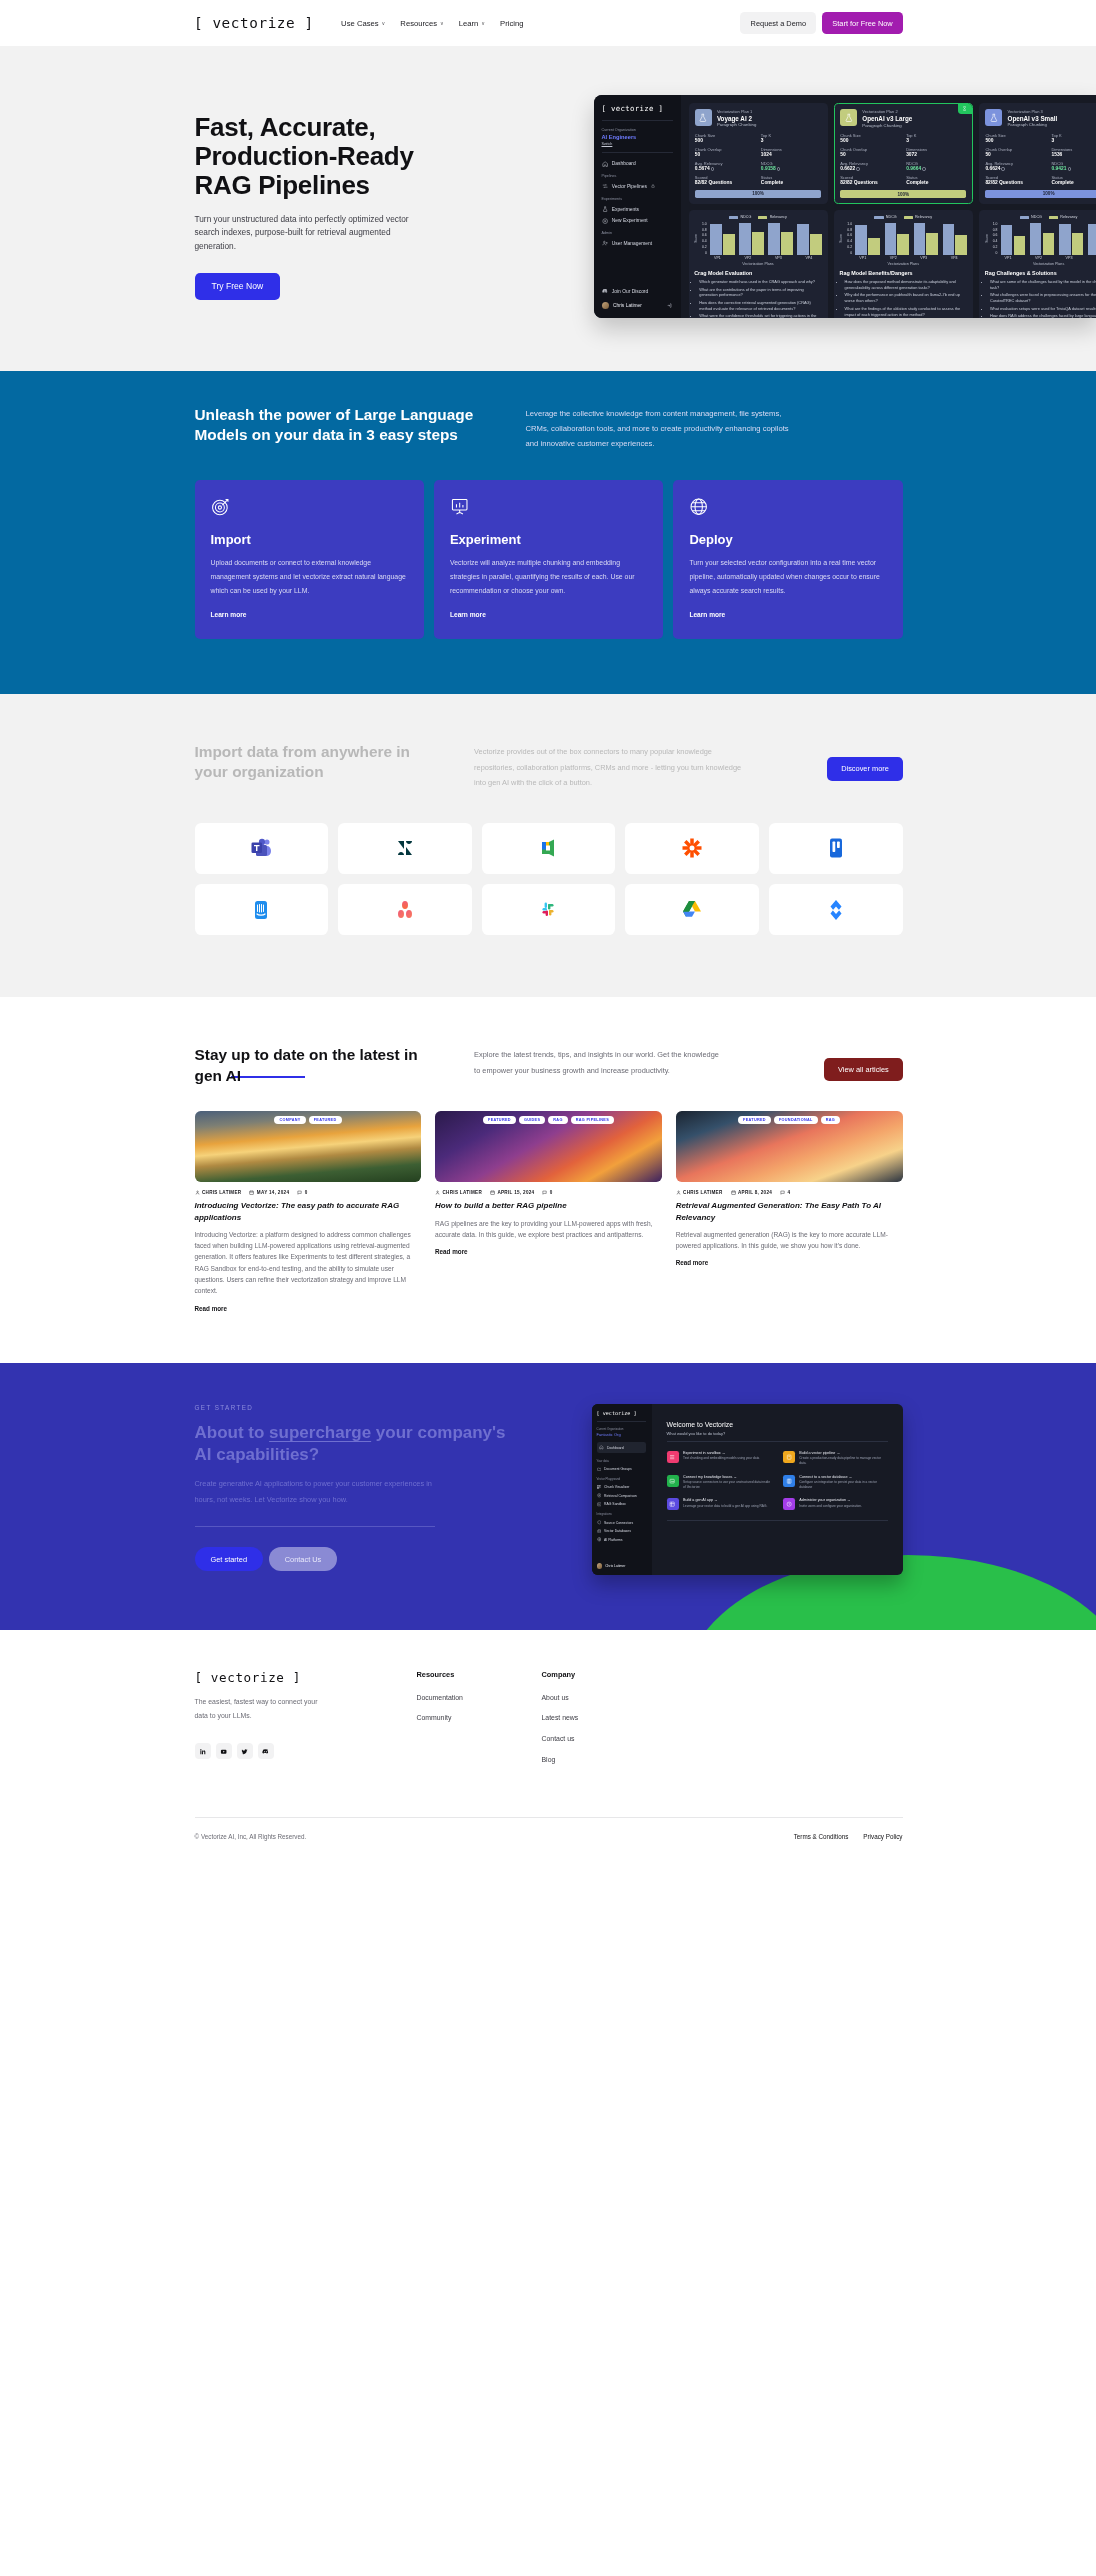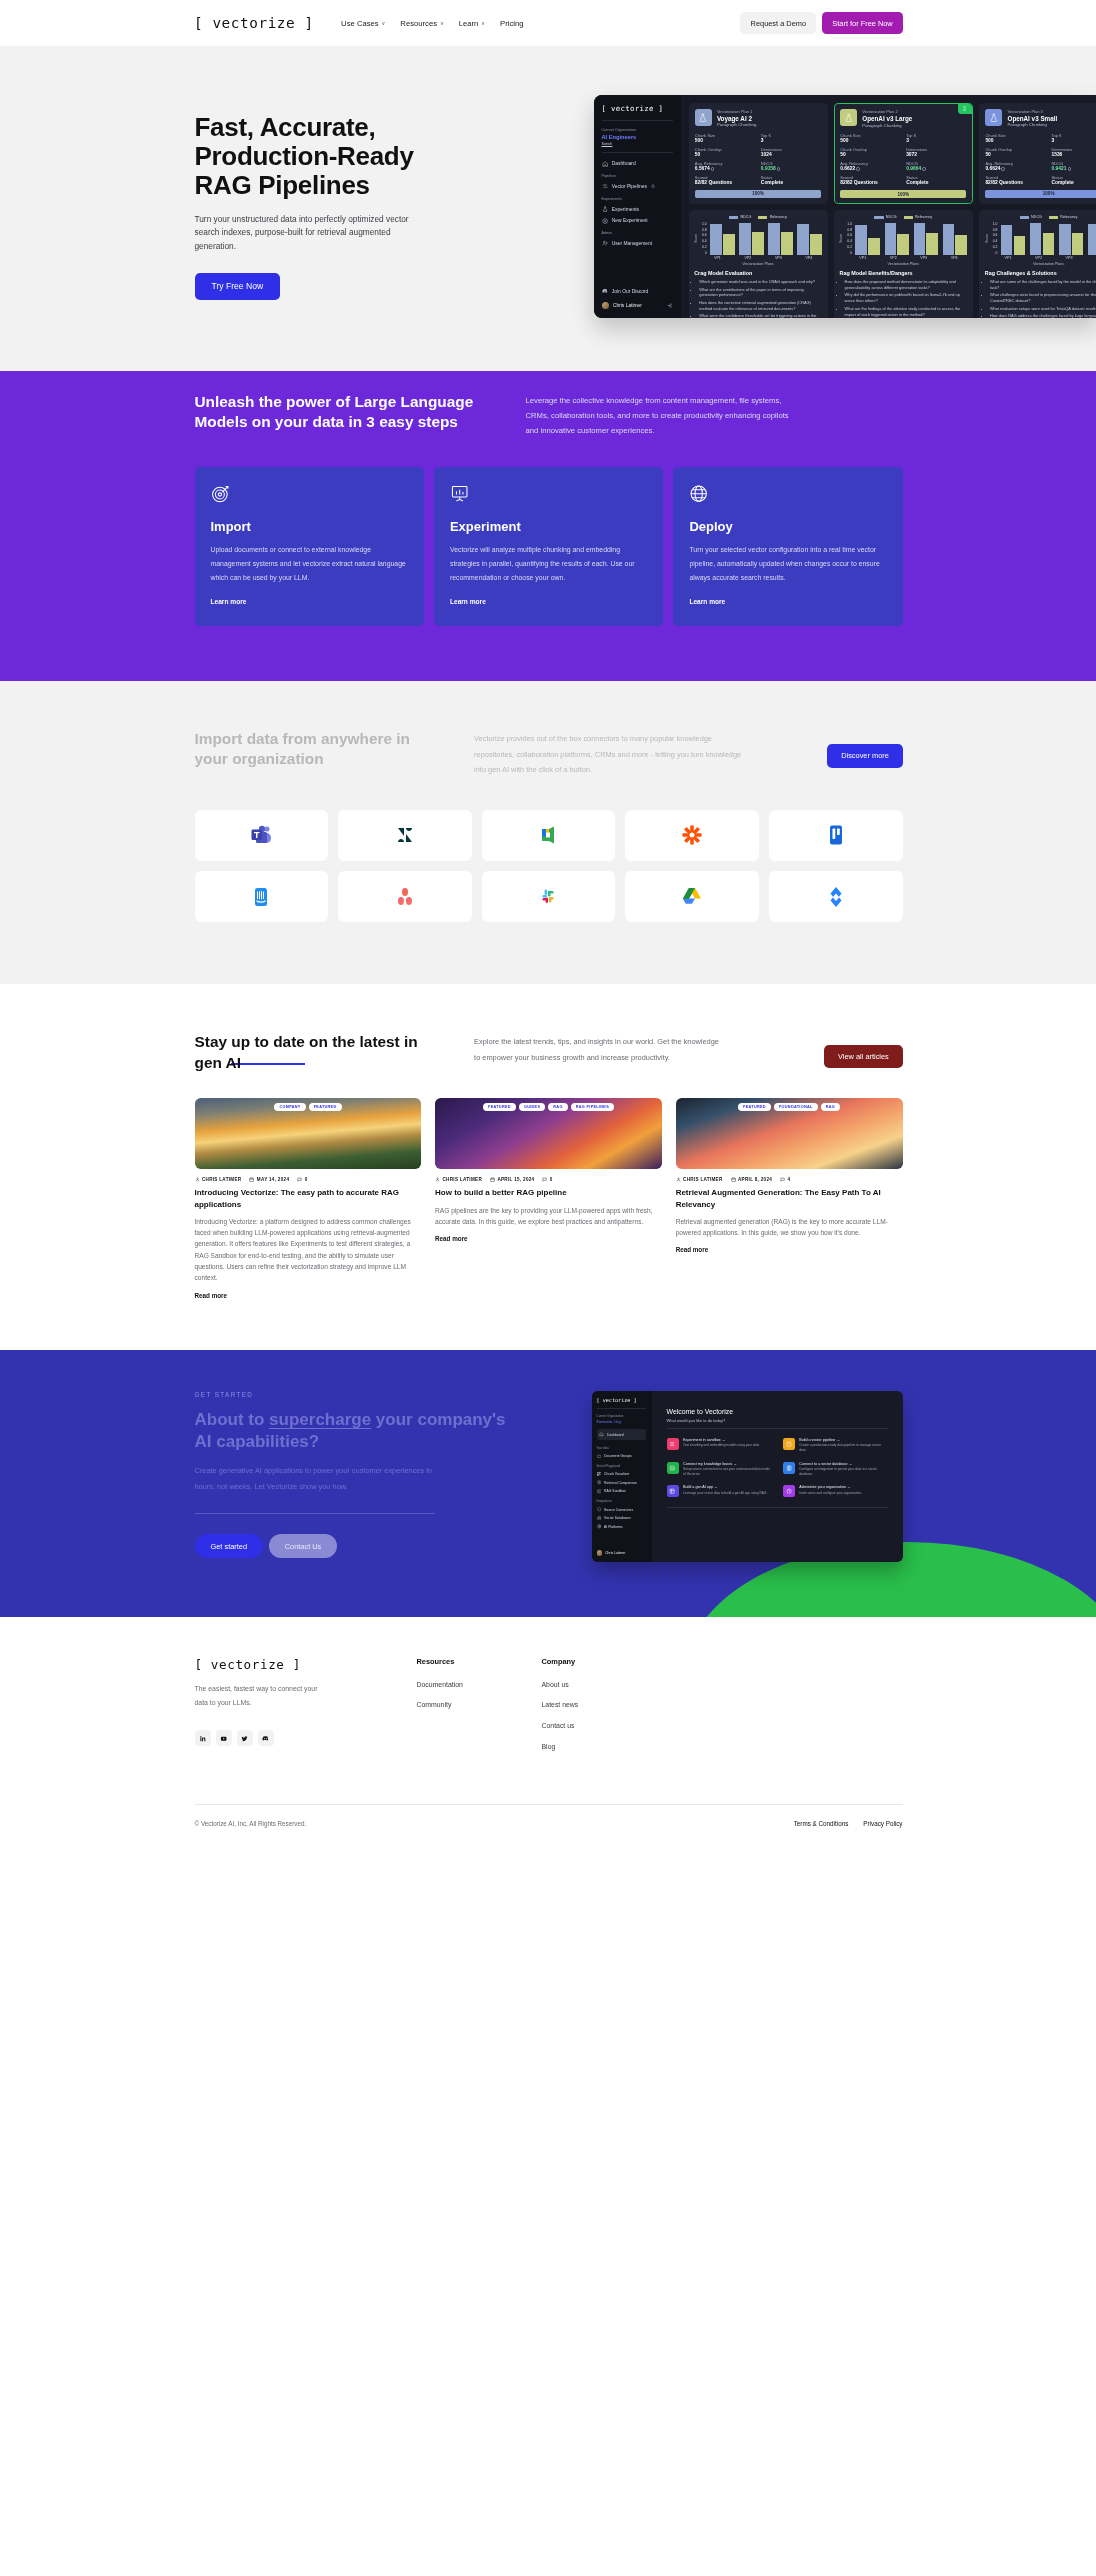--- a/index.html
+++ b/index.html
@@ -129,21 +129,21 @@
   .bar.n { background:#8fa4cc; }
   .bar.r { background:#c2cc7e; }
   .x-labels { display:flex; gap:4.6px; padding-left:10.3px; margin-top:1.7px;}
   .x-labels span { flex:1; text-align:center; font-size:3.7px; color:#d7dae4; }
   .x-title { text-align:center; font-size:3.7px; color:#b9bfcd; margin-top:1.1px; }
   .chart-h { font-size:5.4px; font-weight:700; color:#fff; margin-top:4.6px; }
   .chart-list { margin-top:2.9px; padding-left:5.1px; }
   .chart-list li { font-size:3.9px; color:#c9cedb; line-height:1.5; margin-bottom:1.7px; }
 
   
-  .steps { background: #6d28d9; padding: 21px 0 55px; color:#fff; }
+  .steps { background: #0369a1; padding: 34px 0 55px; color:#fff; }
   .steps-top { display:flex; gap:34px; }
   .steps-h2 { font-size:15.4px; font-weight:700; line-height:1.3; width:297px; }
   .steps-p { font-size:7.7px; line-height:1.9; color:#dcdcf5; width:268px; padding-top:2.3px;}
   .cards3 { display:flex; gap:10.3px; margin-top:28.6px; }
   .card3 { flex:1; background:#3c3cc0; border-radius:5.1px; padding:17px 16px 19.4px; }
   .card3-icon { width:19.4px; height:19.4px; margin-bottom:16px; }
   .card3-icon svg { width:19.4px; height:19.4px; }
   .card3-h { font-size:13px; font-weight:700; margin-bottom:9.1px; }
   .card3-p { font-size:6.9px; line-height:2; color:#dcdcf5; }
   .card3-link { font-size:6.6px; font-weight:700; margin-top:13.7px; display:inline-block; color:#fff; text-decoration:none;}
@@ -175,21 +175,21 @@
   .img2 { background: linear-gradient(150deg,#2a1a4a 0%,#4b2a7a 25%,#8e3e8e 45%,#e2623c 65%,#f2a03c 78%,#3a2060 100%); }
   .img3 { background: linear-gradient(160deg,#1b2430 0%,#35506a 20%,#e8755c 45%,#f4a56a 62%,#f7d28a 78%,#2a3340 100%); }
   .tags { position:absolute; top:4.6px; left:0; right:0; display:flex; gap:2.9px; justify-content:center; flex-wrap:wrap; padding:0 3.4px;}
   .tag {
     background:#fff; color:#2f2fe8; font-size:3.8px; font-weight:700; letter-spacing:0.3px;
     padding:2.3px 5.1px; border-radius:11.4px; white-space:nowrap;
   }
   .post-meta { display:flex; align-items:center; gap:8px; margin-top:8px; }
   .meta-it { display:flex; align-items:center; gap:2.3px; font-size:4.6px; font-weight:700; letter-spacing:0.3px; color:#15151a;}
   .meta-it svg { width:5.1px; height:5.1px; }
-  .post-h { font-size:8px; font-weight:700; line-height:1.38; margin-top:5.1px; color:#111114;}
+  .post-h { font-size:8px; font-weight:700; line-height:1.38; margin-top:5.1px; color:#111114;font-style:italic;}
   .post-x { font-size:6.6px; line-height:1.72; color:#6b6b74; margin-top:6.3px; }
   .post-more { font-size:6.3px; font-weight:700; margin-top:8px; display:inline-block; color:#111114; text-decoration:none;}
 
   
   .cta { background:#3333b0; padding: 41px 0 55px; position:relative; overflow:hidden; }
   .cta-blob {
     position:absolute; right:-34px; bottom:-188px; width:446px; height:263px;
     background:#29bf4a; border-radius:50%;
   }
   .cta-inner { display:flex; position:relative; z-index:2; }

